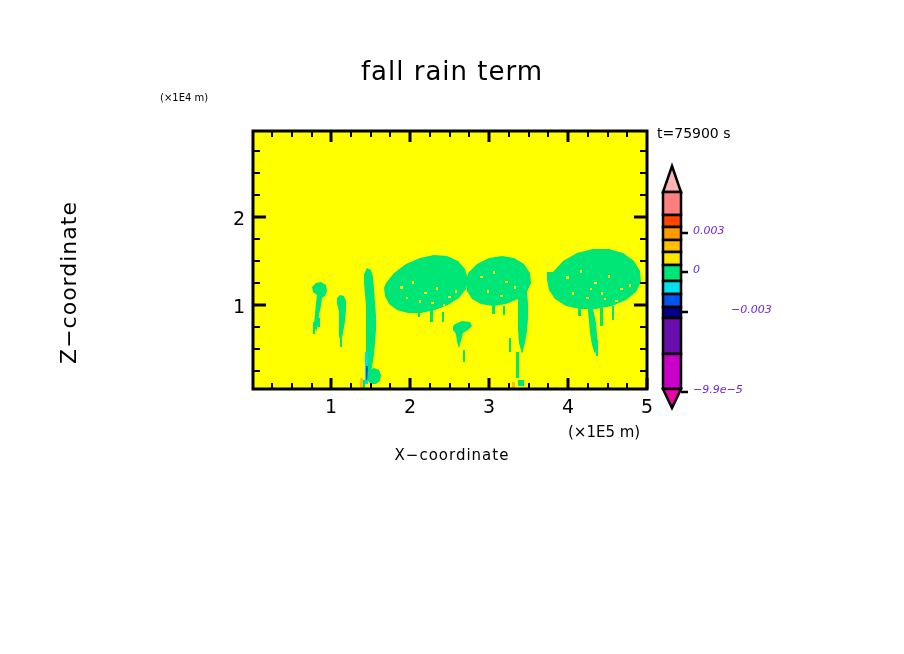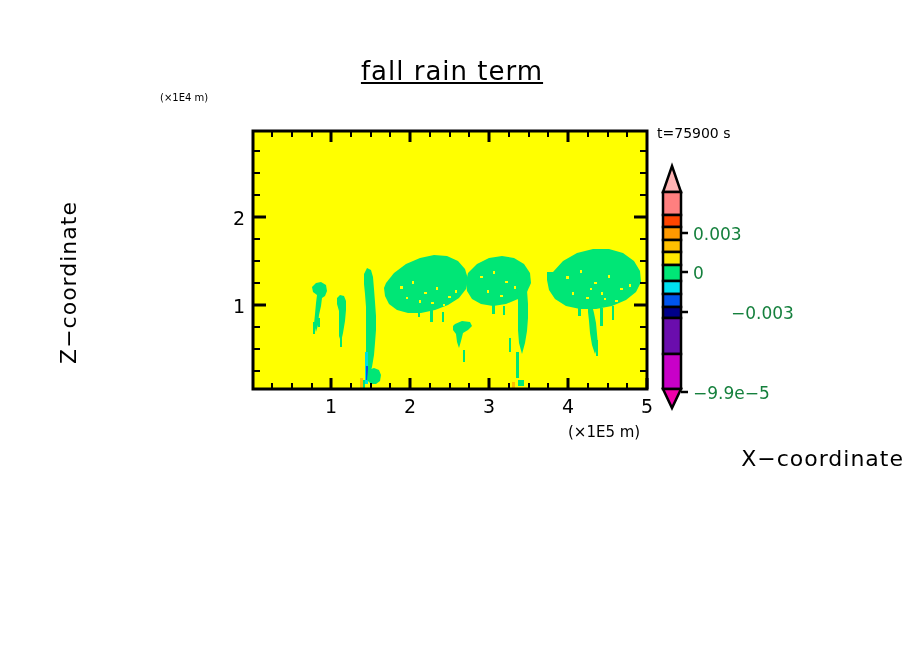--- a/index.html
+++ b/index.html
@@ -5,31 +5,31 @@
   html,body{margin:0;padding:0;}
   body{
     width:904px;height:654px;background:#ffffff;
     font-family:"DejaVu Sans", sans-serif;
     overflow:hidden;position:relative;
   }
   #root{position:absolute;left:0;top:0;width:904px;height:654px;}
   .txt{position:absolute;color:#000;white-space:pre;}
   #title{
     left:0;top:56px;width:904px;text-align:center;
-    font-size:26px;letter-spacing:1px;text-decoration:underline;
+    font-size:26px;letter-spacing:1px;
   }
   #yunit{left:160px;top:92px;font-size:10px;}
   #xunit{left:568px;top:423px;font-size:15px;}
   #timelabel{left:657px;top:125px;font-size:14px;}
-  #xaxislabel{left:0;top:446px;width:904px;text-align:right;font-size:22px;letter-spacing:1px;}
+  #xaxislabel{left:0;top:446px;width:904px;text-align:center;font-size:15px;letter-spacing:1px;}
   #yaxislabel{
     left:-62px;top:270px;width:260px;text-align:center;font-size:22px;
     letter-spacing:1px;transform:rotate(-90deg);transform-origin:center center;
   }
-  .cbtxt{position:absolute;font-size:17px;color:#15803d;white-space:pre;}
+  .cbtxt{position:absolute;font-size:11px;color:#6d28d9;white-space:pre;font-style:italic;}
   svg{position:absolute;left:0;top:0;}
 </style>
 </head>
 <body>
 
 <div id="root">
 
   <div class="txt" id="title">fall rain term</div>
 
   <div class="txt" id="yunit">(×1E4 m)</div>

